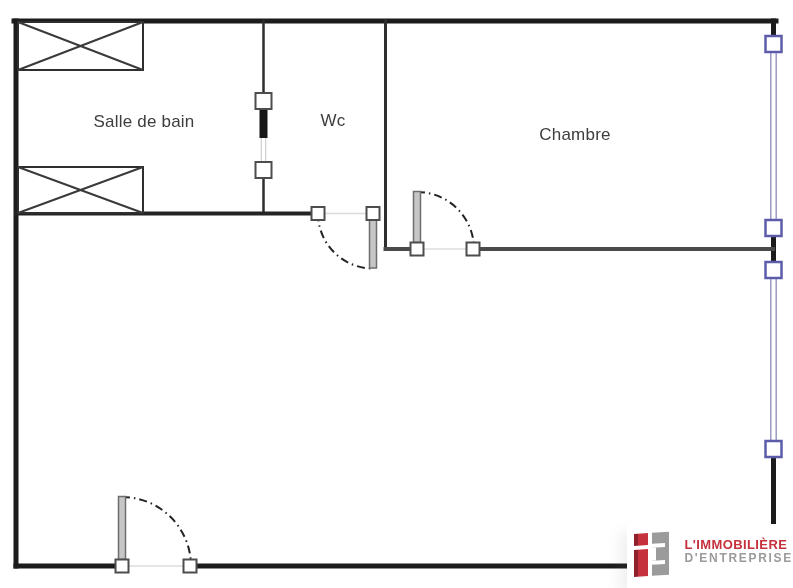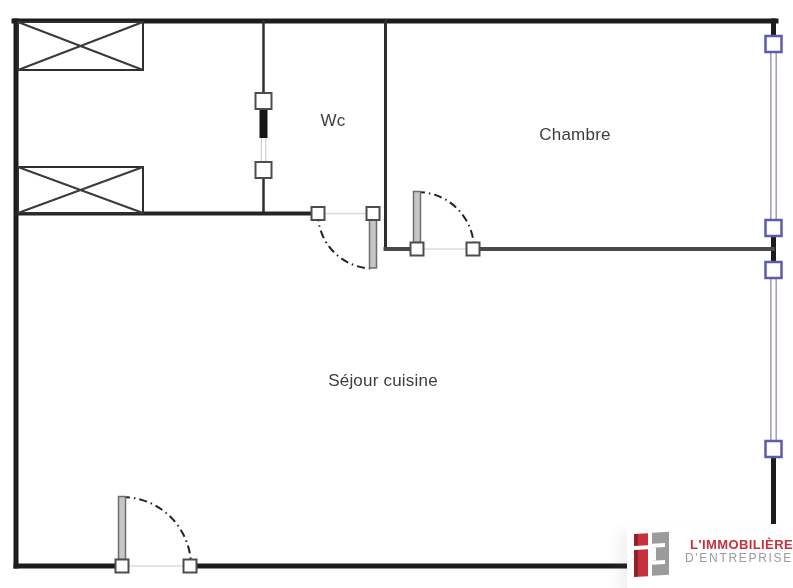--- a/index.html
+++ b/index.html
@@ -82,31 +82,31 @@
   }
   .mark-e{
     position:absolute;left:18px;top:0;
     width:17px;height:43px;
     background:var(--brand-gray);
   }
   .e-gap{position:absolute;background:#ffffff;}
   .e-gap1{left:0;top:11px;width:13px;height:4px;}
   .e-gap-mid{left:0;top:15px;width:4px;height:13px;}
   .e-gap2{left:0;top:28px;width:13px;height:4px;}
-  .logo-text{margin-left:19px;line-height:1.05;padding-top:5px;text-align:right;}
+  .logo-text{margin-left:19px;line-height:1.05;padding-top:5px;}
   .logo-line1{
     color:var(--brand-red);
     font-weight:bold;
     font-size:13px;
     letter-spacing:0.4px;
     white-space:nowrap;
   }
   .logo-line2{
     color:var(--brand-gray);
-    font-weight:normal;
+    font-weight:bold;
     font-size:12px;
     letter-spacing:1.7px;
     white-space:nowrap;
   }
 </style>
 </head>
 <body>
 
 <div class="stage">
 
@@ -184,23 +184,23 @@
       <line class="xline" x1="18" y1="22" x2="143" y2="70"></line>
       <line class="xline" x1="143" y1="22" x2="18" y2="70"></line>
     </g>
     <g>
       <rect class="xbox" x="18" y="167" width="125" height="46"></rect>
       <line class="xline" x1="18" y1="167" x2="143" y2="213"></line>
       <line class="xline" x1="143" y1="167" x2="18" y2="213"></line>
     </g>
   </svg>
 
+  <div class="room-label" style="left:144px;top:122px">Salle de bain</div>
   <div class="room-label" style="left:333px;top:121px">Wc</div>
   <div class="room-label" style="left:575px;top:135px">Chambre</div>
-  <div class="room-label" style="left:383px;top:381px">Séjour cuisine</div>
 
   <div class="logo-card">
     <div class="logo-mark">
       <div class="mark-i">
         <div class="i-dot"></div>
         <div class="i-stem"></div>
       </div>
       <div class="mark-e">
         <div class="e-gap e-gap1"></div>
         <div class="e-gap e-gap-mid"></div>

